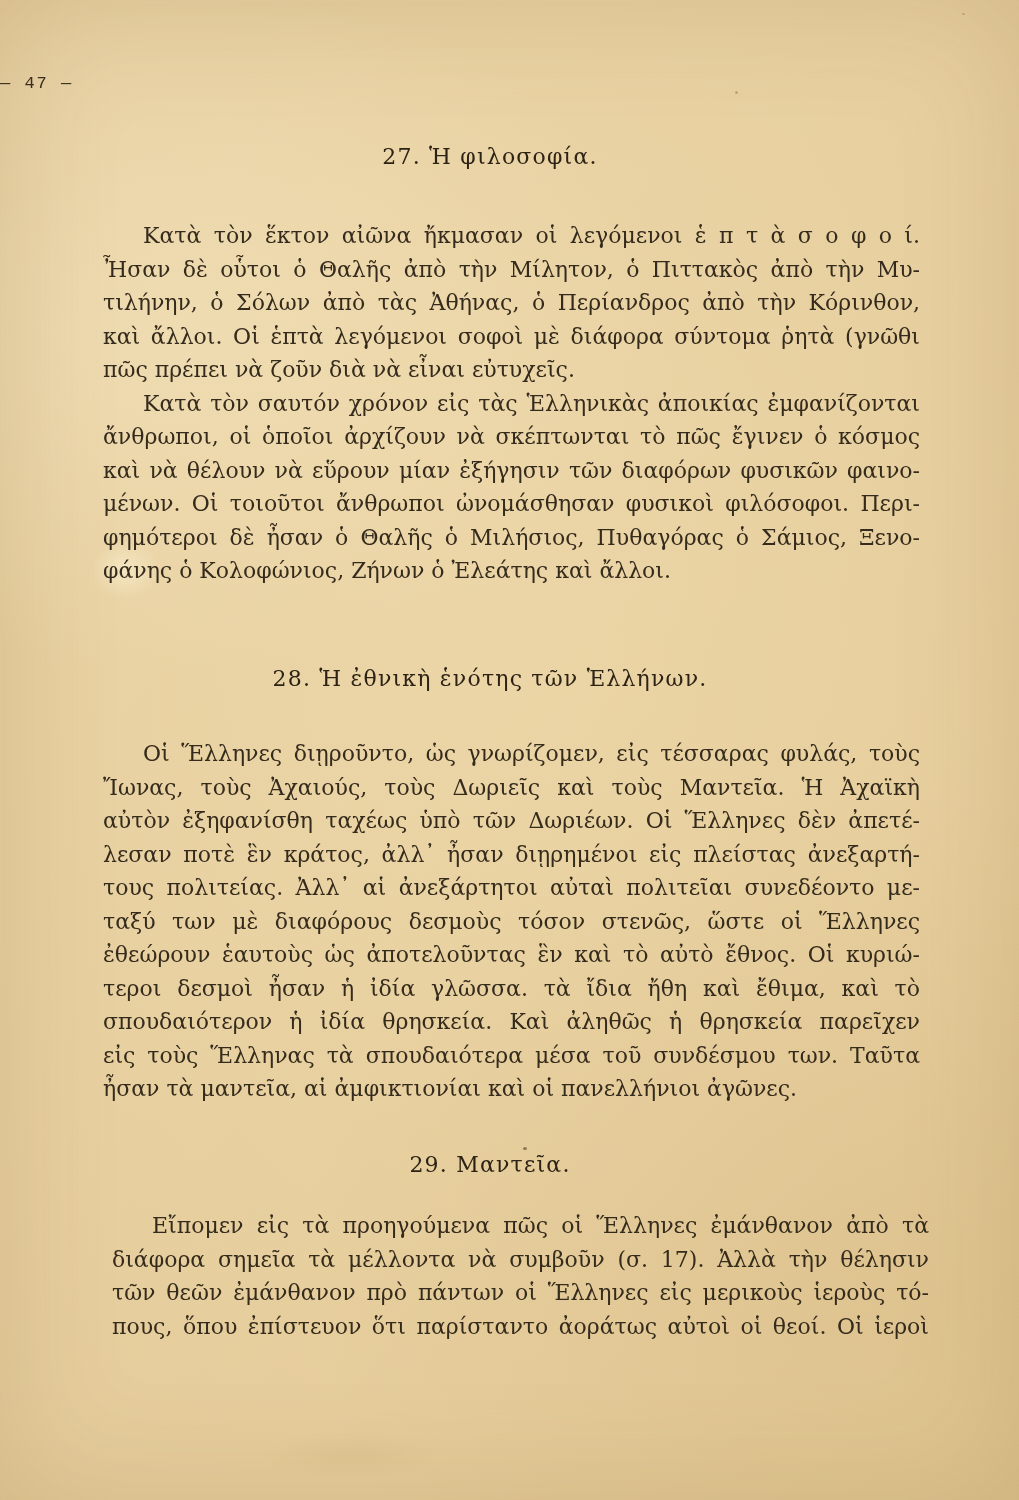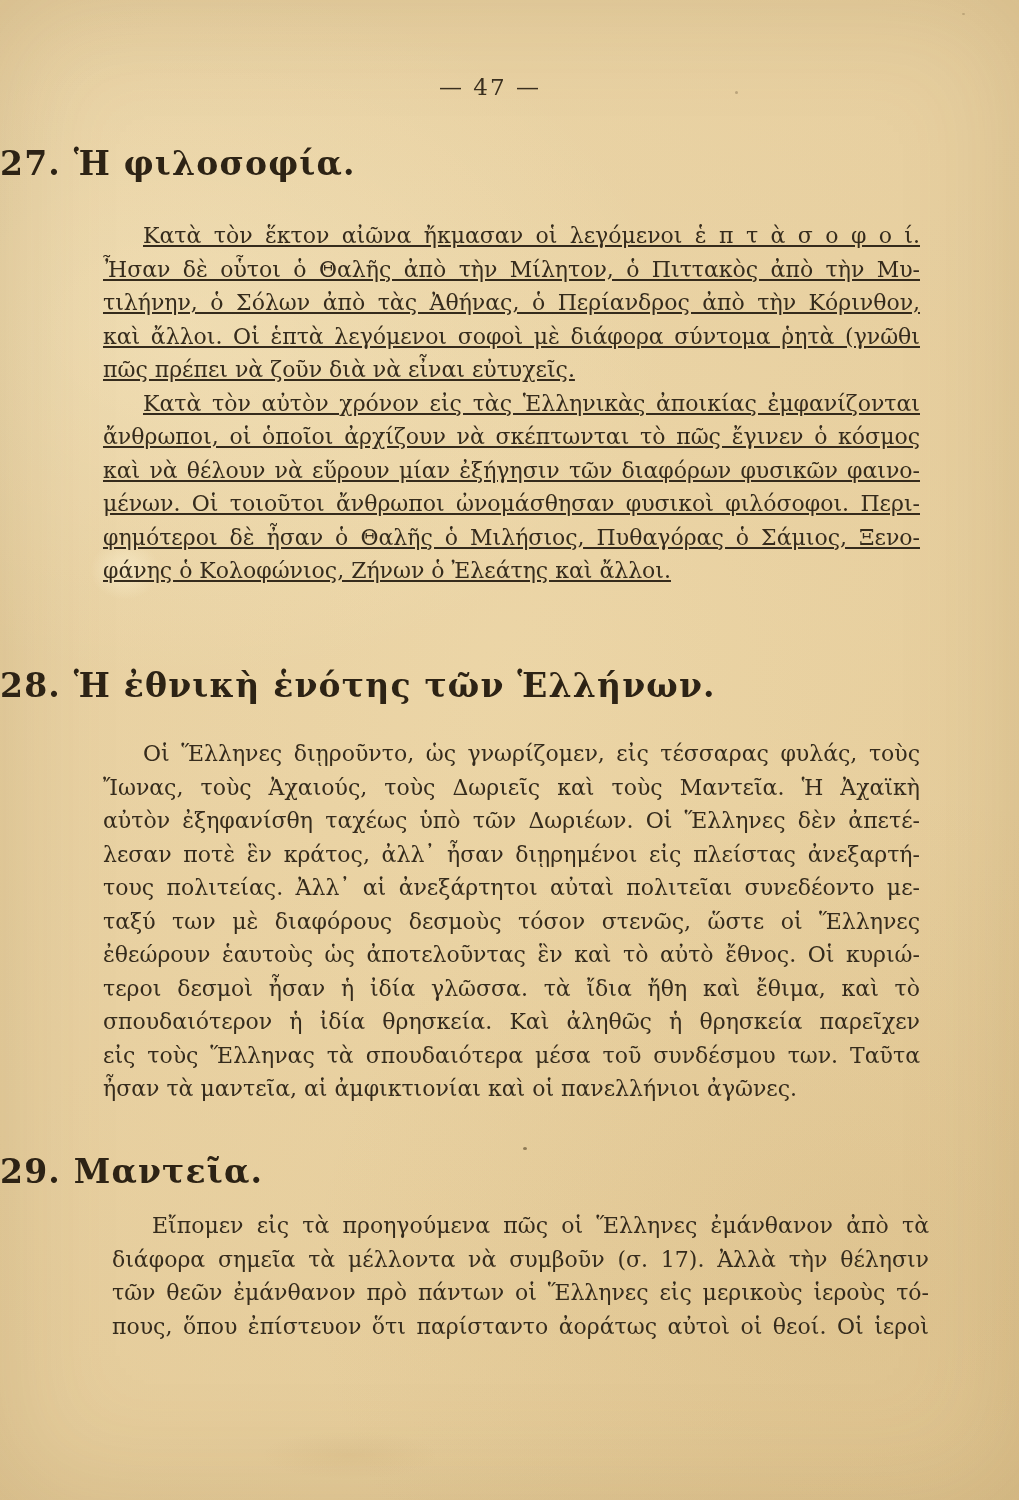--- a/index.html
+++ b/index.html
@@ -22,47 +22,48 @@
       radial-gradient(ellipse 1400px 1900px at 50% 45%, rgba(255,244,206,0.12), rgba(150,108,50,0.10)),
       linear-gradient(135deg, #ead3a5 0%, #e9d1a1 45%, #e5cb97 100%);
     box-shadow: inset 0 0 120px rgba(130, 92, 40, 0.18);
     color: #342a1b;
   }
   .pageno {
     position: absolute;
     top: 74px;
     left: 0;
     width: 980px;
-    text-align: center;
-    font-size: 23px;
+    text-align: left;
+    font-size: 17px;
     letter-spacing: 2px;
     color: #3a2f1f;
+    font-family: Liberation Mono, monospace;
   }
   .heading {
     position: absolute;
     left: 0;
     width: 980px;
-    text-align: left;
-    font-weight: bold;
-    font-size: 33px;
+    text-align: center;
+    font-weight: normal;
+    font-size: 22px;
     letter-spacing: 1.2px;
     color: #2d2315;
   }
   .h27 { top: 144px; }
   .h28 { top: 666px; }
   .h29 { top: 1152px; }
   .textblock {
     position: absolute;
     left: 103px;
     width: 817px;
     font-size: 22px;
     line-height: 33.5px;
     color: #352b1c;
   }
-  .b27 { top: 219px; text-decoration: underline; }
+  .b27 { top: 219px; }
   .b28 { top: 737px; }
   .b29 { top: 1209px; margin-left: 9px; }
   .line {
     text-align: justify;
     text-align-last: justify;
     white-space: normal;
     height: 33.5px;
   }
   .line.short { text-align-last: left; }
   .line.indent { padding-left: 40px; }
@@ -102,21 +103,21 @@
   <div class="pageno">— 47 —</div>
 
   <div class="heading h27">27. Ἡ φιλοσοφία.</div>
 
   <div class="textblock b27">
     <div class="line indent">Κατὰ τὸν ἕκτον αἰῶνα ἤκμασαν οἱ λεγόμενοι ἑ π τ ὰ  σ ο φ ο ί.</div>
     <div class="line">Ἦσαν δὲ οὗτοι ὁ Θαλῆς ἀπὸ τὴν Μίλητον, ὁ Πιττακὸς ἀπὸ τὴν Μυ-</div>
     <div class="line">τιλήνην, ὁ Σόλων ἀπὸ τὰς Ἀθήνας, ὁ Περίανδρος ἀπὸ τὴν Κόρινθον,</div>
     <div class="line">καὶ ἄλλοι. Οἱ ἑπτὰ λεγόμενοι σοφοὶ μὲ διάφορα σύντομα ῥητὰ (γνῶθι</div>
     <div class="line short">πῶς πρέπει νὰ ζοῦν διὰ νὰ εἶναι εὐτυχεῖς.</div>
-    <div class="line indent">Κατὰ τὸν αὐτὸν χρόνον εἰς τὰς Ἑλληνικὰς ἀποικίας ἐμφανίζονται</div>
+    <div class="line indent">Κατὰ τὸν σαυτόν χρόνον εἰς τὰς Ἑλληνικὰς ἀποικίας ἐμφανίζονται</div>
     <div class="line">ἄνθρωποι, οἱ ὁποῖοι ἀρχίζουν νὰ σκέπτωνται τὸ πῶς ἔγινεν ὁ κόσμος</div>
     <div class="line">καὶ νὰ θέλουν νὰ εὕρουν μίαν ἐξήγησιν τῶν διαφόρων φυσικῶν φαινο-</div>
     <div class="line">μένων. Οἱ τοιοῦτοι ἄνθρωποι ὠνομάσθησαν φυσικοὶ φιλόσοφοι. Περι-</div>
     <div class="line">φημότεροι δὲ ἦσαν ὁ Θαλῆς ὁ Μιλήσιος, Πυθαγόρας ὁ Σάμιος, Ξενο-</div>
     <div class="line short">φάνης ὁ Κολοφώνιος, Ζήνων ὁ Ἐλεάτης καὶ ἄλλοι.</div>
   </div>
 
   <div class="heading h28">28. Ἡ ἐθνικὴ ἑνότης τῶν Ἑλλήνων.</div>
 
   <div class="textblock b28">

